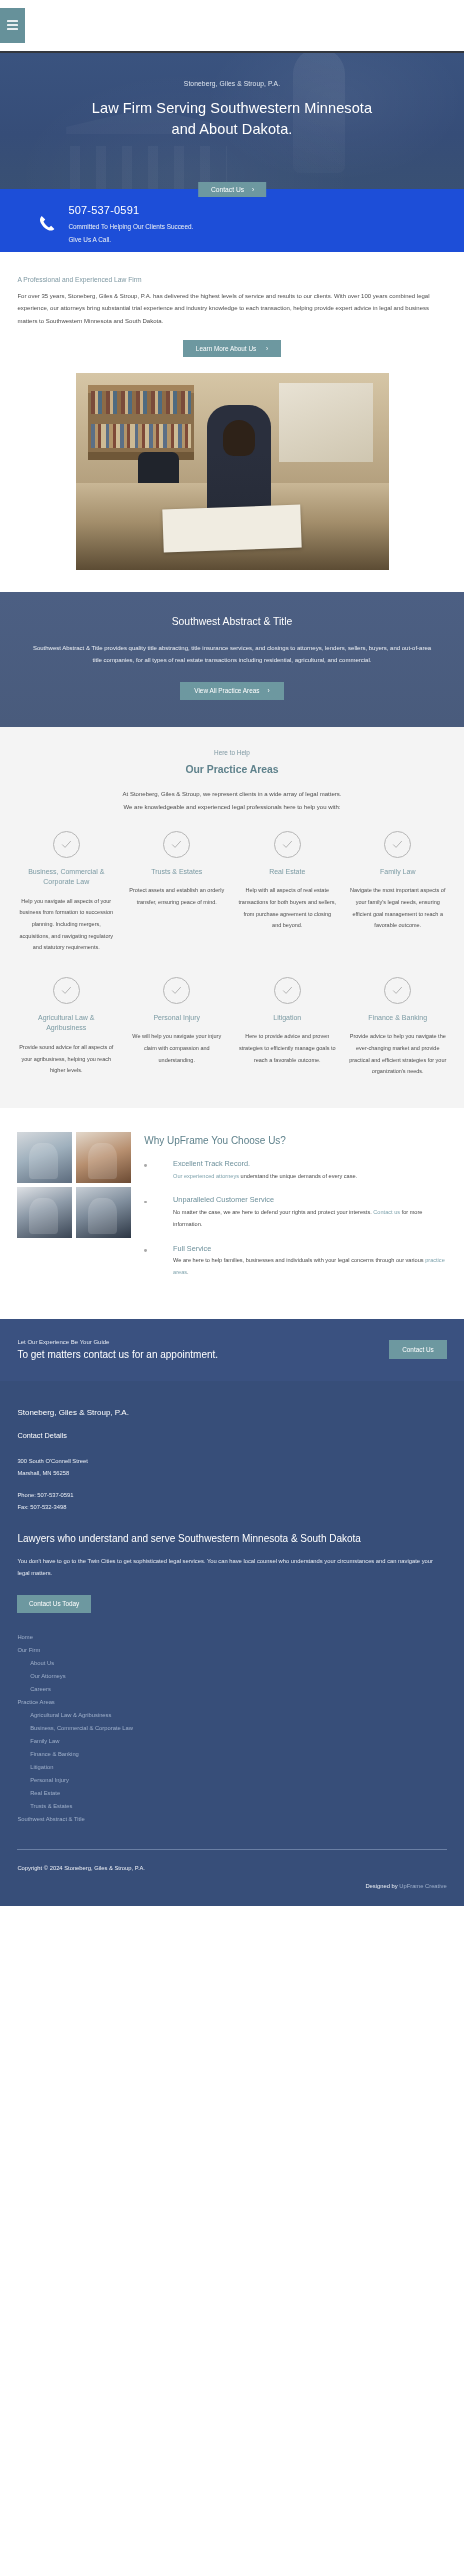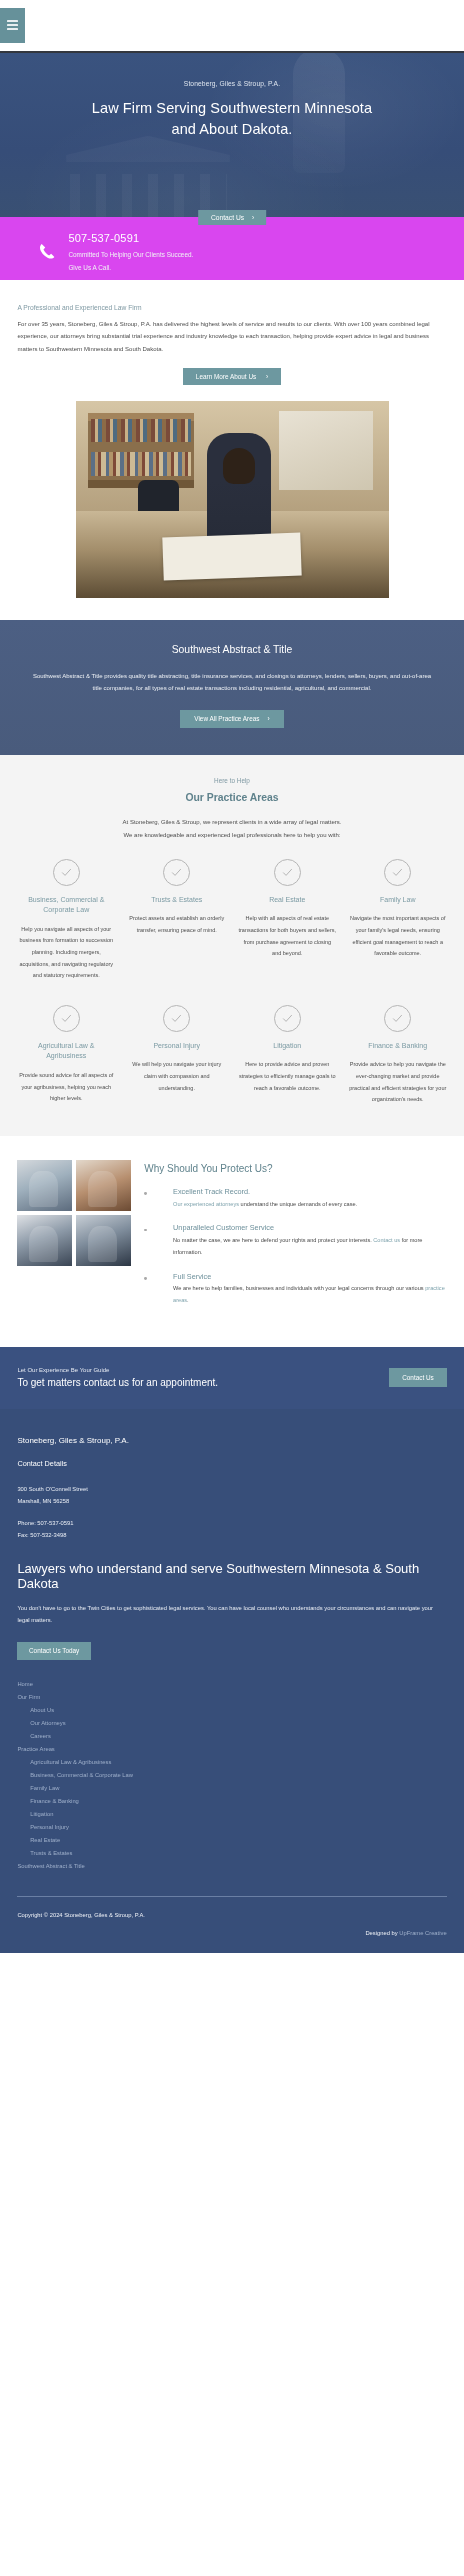--- a/index.html
+++ b/index.html
@@ -36,21 +36,21 @@
 
   
   .hero {
     position: relative;
     background: #364f7c;
     background-image:
       radial-gradient(ellipse 186px 116px at 72% 35%, rgba(255,255,255,0.055), rgba(255,255,255,0) 70%),
       radial-gradient(ellipse 244px 151px at 40% 90%, rgba(255,255,255,0.04), rgba(255,255,255,0) 70%),
       linear-gradient(180deg, #3a537f 0%, #364d78 60%, #395073 100%);
     padding: 27px 0 0 0;
-    height: 164px;
+    height: 136px;
     overflow: hidden;
   }
   .hero::before {
     
     content: "";
     position: absolute;
     left: 61px; bottom: -5.8px;
     width: 174px; height: 87px;
     background:
       linear-gradient(180deg, rgba(255,255,255,0.04), rgba(255,255,255,0.015));
@@ -78,21 +78,21 @@
     margin-bottom: 11px;
   }
   .hero-title {
     color: #ffffff; font-size: 14.5px; font-weight: 400;
     line-height: 1.42; letter-spacing: 0.1px;
   }
 
   
   .contact-strip {
     position: relative;
-    background: #d946ef;
+    background: #1d4ed8;
     height: 63px;
   }
   .contact-btn {
     position: absolute;
     left: 50%; transform: translateX(-50%);
     top: -7px;
     background: #6d98a0;
     color: #ffffff;
     font-size: 6.7px;
     padding: 4px 11.6px 4px 12.8px;
@@ -303,21 +303,21 @@
   .footer {
     background: #374e79;
     padding: 27px 17.4px 0 17.4px;
     color: #ffffff;
   }
   .f-firm { font-size: 8px; margin-bottom: 14px; }
   .f-sub { font-size: 7.3px; margin-bottom: 15px; }
   .f-line { font-size: 5.8px; line-height: 2.1; color: #eaeef5; }
   .f-gap { height: 9.3px; }
   .f-head2 {
-    font-size: 13px; margin: 20px 0 11px 0;
+    font-size: 10px; margin: 20px 0 11px 0;
   }
   .f-para { font-size: 5.8px; line-height: 2.1; color: #eaeef5; margin-bottom: 15px; }
   .f-btn {
     display: inline-block; background: #6d98a0; color: #ffffff;
     font-size: 6.4px; padding: 5.8px 11.6px; cursor: pointer; margin-bottom: 17.4px;
   }
   .f-nav { font-size: 5.8px; line-height: 2.25; }
   .f-nav a { color: #9fb0cb; text-decoration: none; display: block; cursor: pointer; }
   .f-nav .sub { padding-left: 12.8px; }
   .f-rule { border-top: 0.6px solid #6a7fa4; margin-top: 23px; }
@@ -490,21 +490,21 @@
 </section>
 
 <section class="why">
   <div class="why-gallery">
     <div class="gimg g1"></div>
     <div class="gimg g2"></div>
     <div class="gimg g3"></div>
     <div class="gimg g4"></div>
   </div>
   <div class="why-body">
-    <h2>Why Should You Protect Us?</h2>
+    <h2>Why UpFrame You Choose Us?</h2>
     <ul class="why-list" id="why-list">
         <li class="why-item">
           <span class="why-bullet"></span>
           <div>
             <div class="why-head">Excellent Track Record.</div>
             <div class="why-text"><span class="lnk">Our experienced attorneys</span><span> understand the unique demands of every case.</span></div>
           </div>
         </li>
         <li class="why-item">
           <span class="why-bullet"></span>

